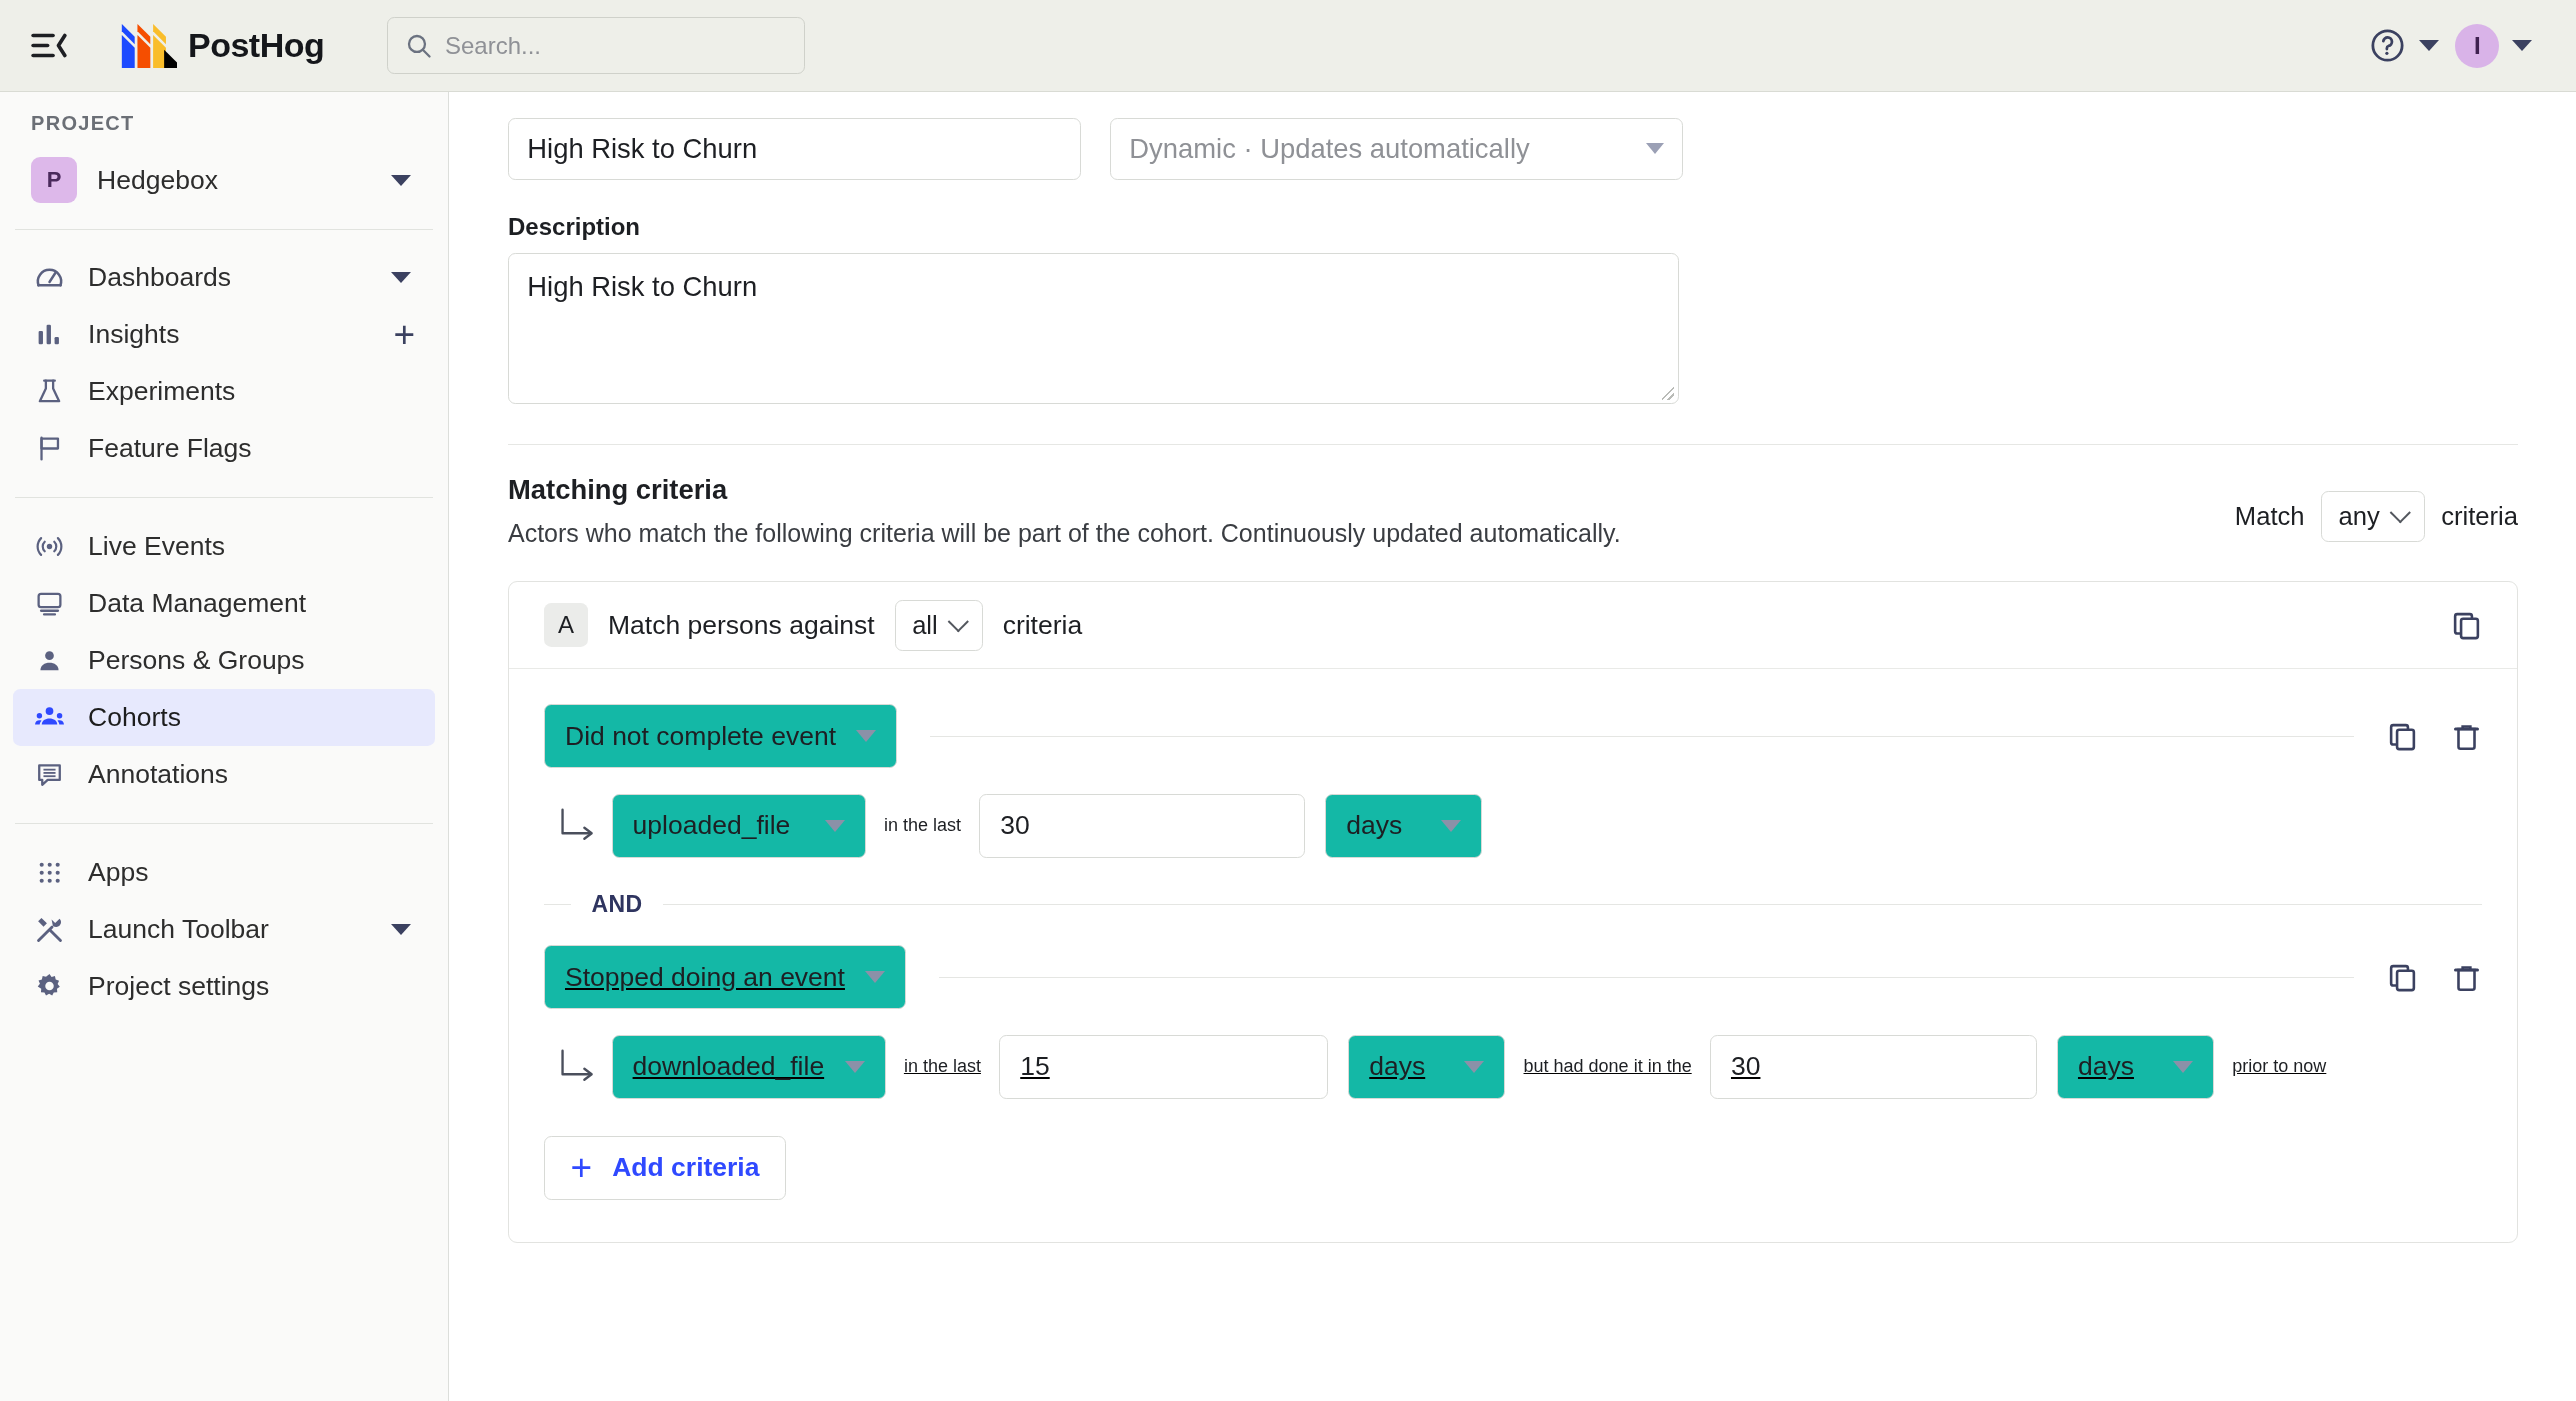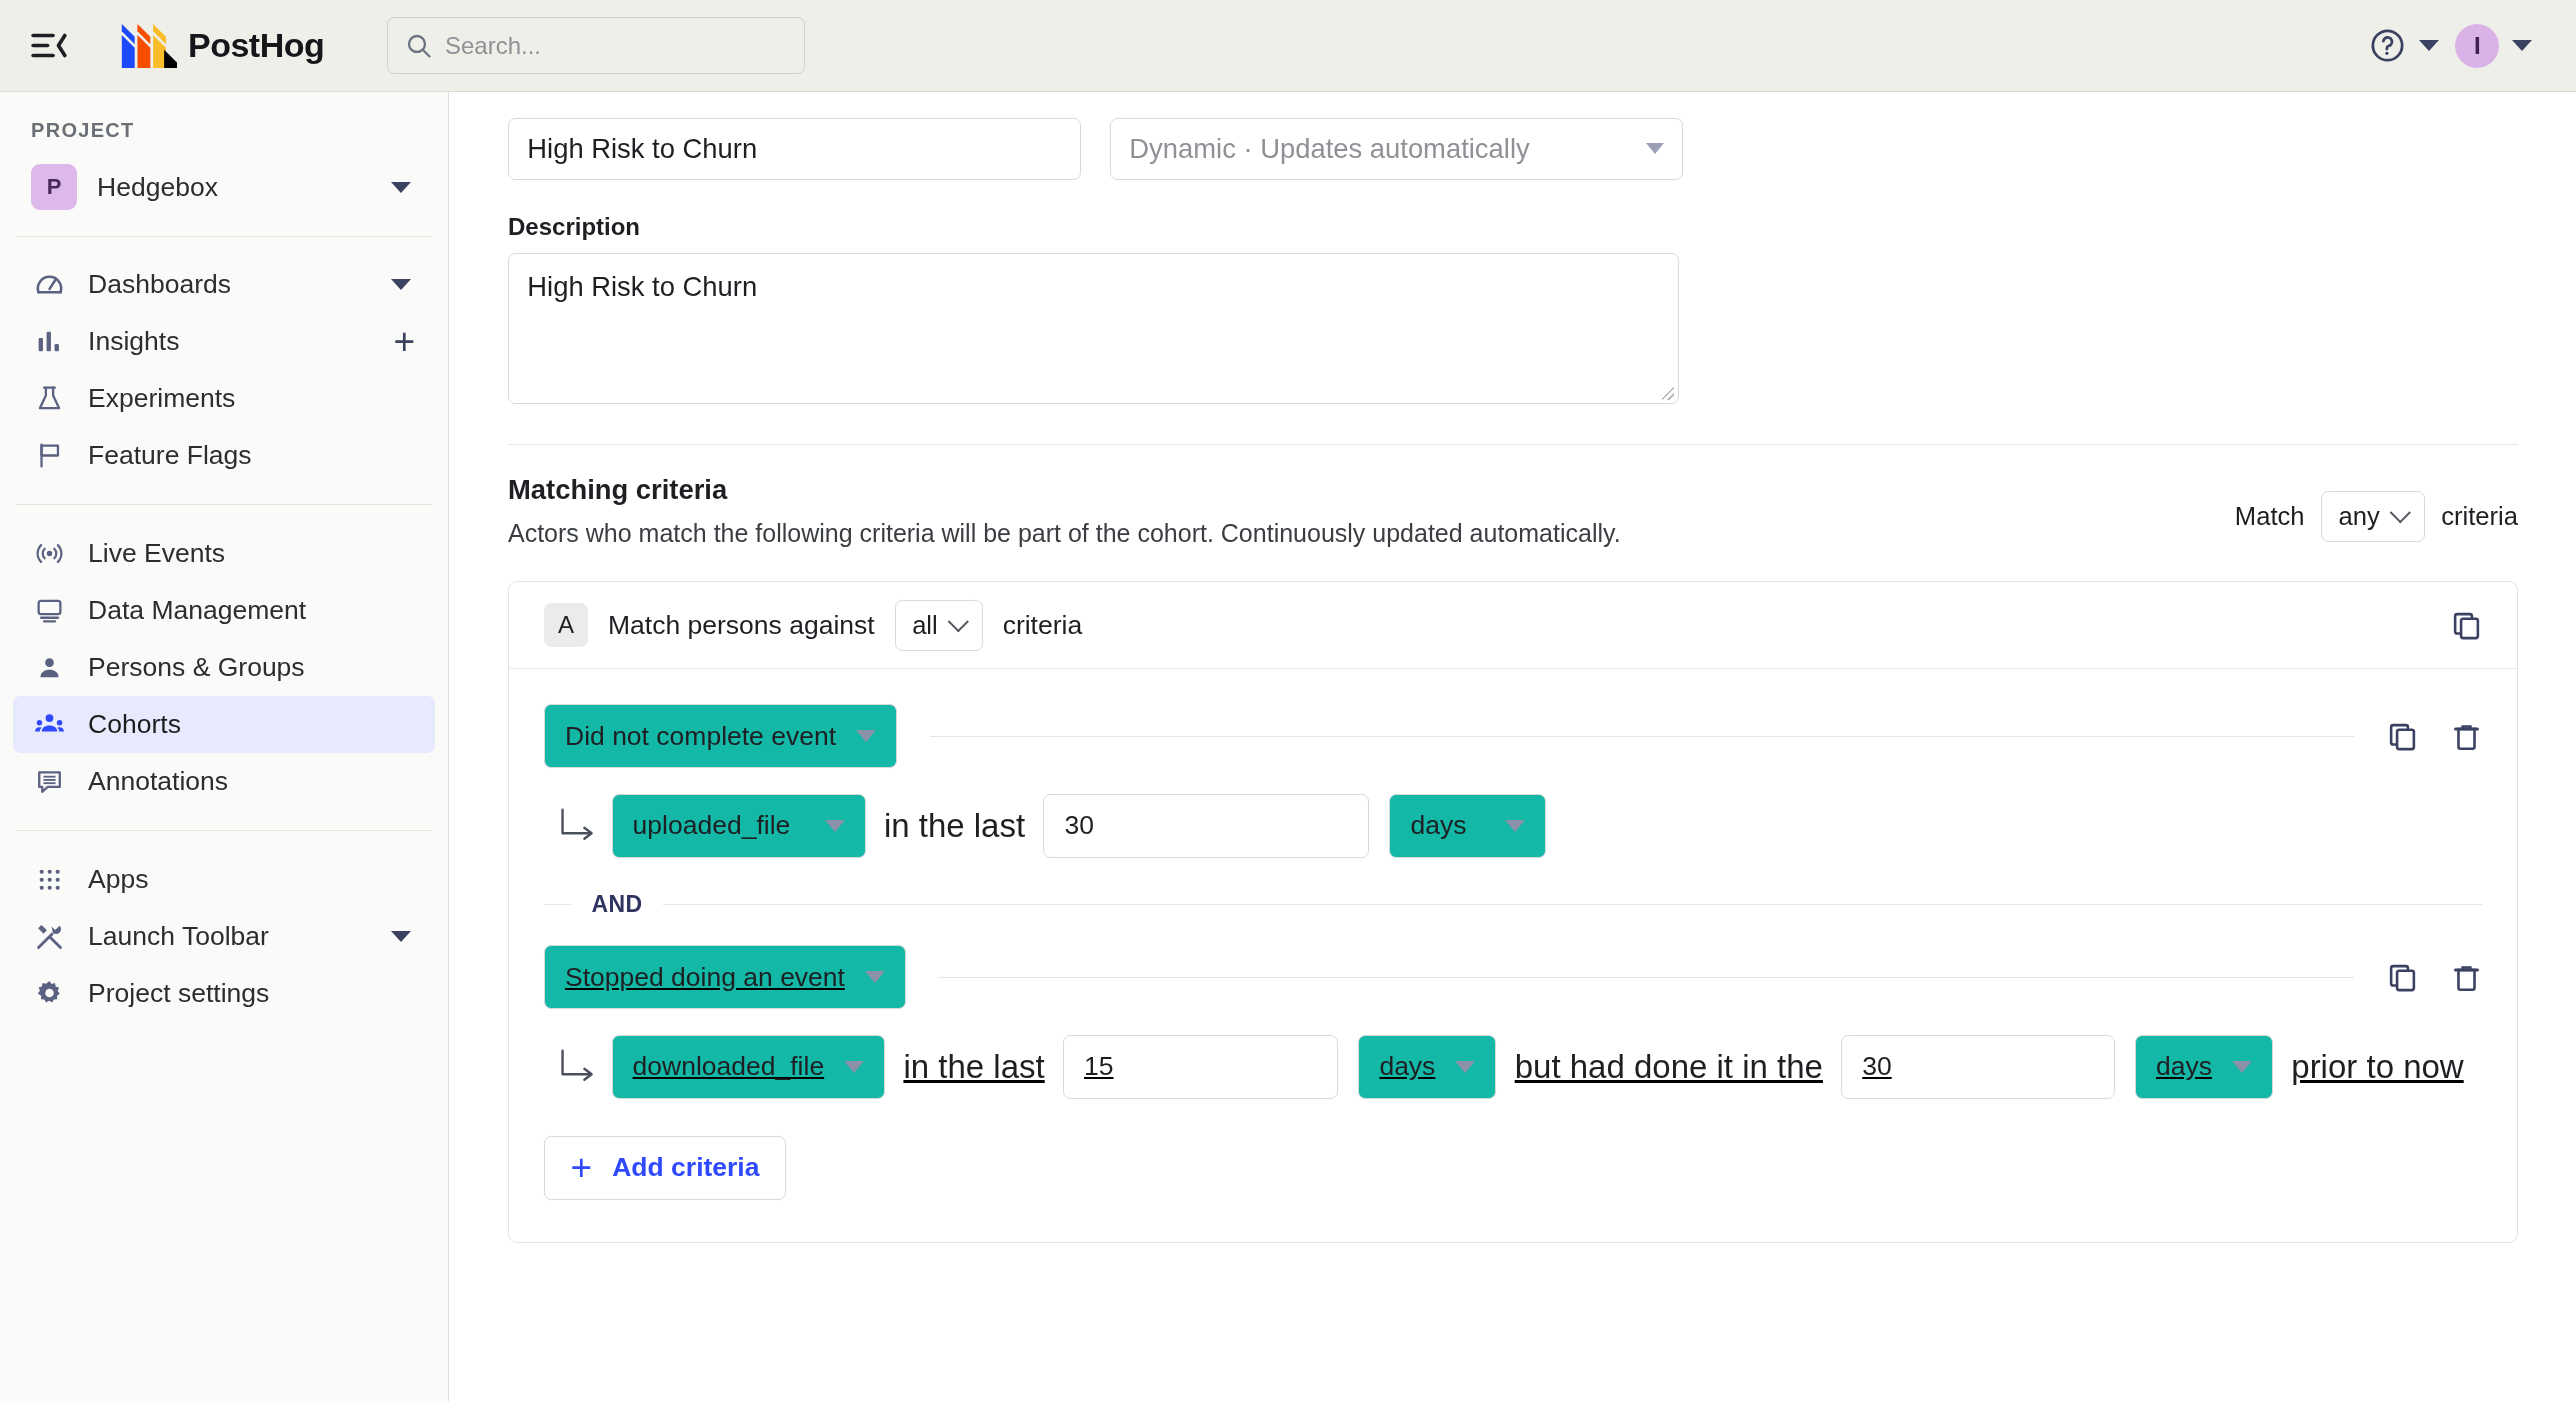--- a/index.html
+++ b/index.html
@@ -52,21 +52,21 @@
     background: #D9B3E8;
     display: flex; align-items: center; justify-content: center;
     color: #3f2150; font-size: 24px; font-weight: 600;
   }
 
   
   #sidebar {
     position: absolute; left: 0; top: 92px; width: 449px; height: 1309px;
     background: #FAFAF9;
     border-right: 0.9px solid #dcdedb;
-    padding-top: 16px;
+    padding-top: 9px;
     overflow: hidden;
   }
   #project-label {
     font-size: 20px; font-weight: 700; letter-spacing: 1.3px;
     color: #6b6f76; margin: 11px 0 0 31px;
   }
   .nav-item {
     display: flex; align-items: center;
     height: 57px; margin: 0 12.8px;
     border-radius: 7.3px; padding-left: 18.3px;
@@ -180,21 +180,21 @@
   .tri-caret {
     width: 0; height: 0;
     border-left: 10px solid transparent; border-right: 10px solid transparent;
     border-top: 12px solid #8b91a8;
   }
   .hline { flex: 1; height: 0.9px; background: #e5e6e3; margin: 0 33px; }
   .row-icons { display: flex; align-items: center; gap: 33px; }
 
   .sub-row { display: flex; align-items: center; gap: 0; margin-top: 25.6px; padding-left: 12.8px; }
   .elbow { width: 42px; height: 40px; flex: 0 0 42px; margin-right: 12.8px; }
-  .inline-text { font-size: 33px; color: #1d1f23; margin: 0 18.3px; white-space: nowrap; }
+  .inline-text { font-size: 18px; color: #1d1f23; margin: 0 18.3px; white-space: nowrap; }
   .num-input {
     border: 0.9px solid #d8dad6; border-radius: 7.3px; background: #fff;
     height: 64px; display: flex; align-items: center; padding: 0 20px;
     font-size: 26.5px; color: #1d1f23; cursor: text;
   }
 
   .and-row { display: flex; align-items: center; margin-top: 33px; }
   .and-left { width: 27.4px; height: 0.9px; background: #e5e6e3; }
   .and-label { font-size: 23px; font-weight: 700; color: #2f3560; margin: 0 20px; letter-spacing: 0.5px; }
   .and-right { flex: 1; height: 0.9px; background: #e5e6e3; }

